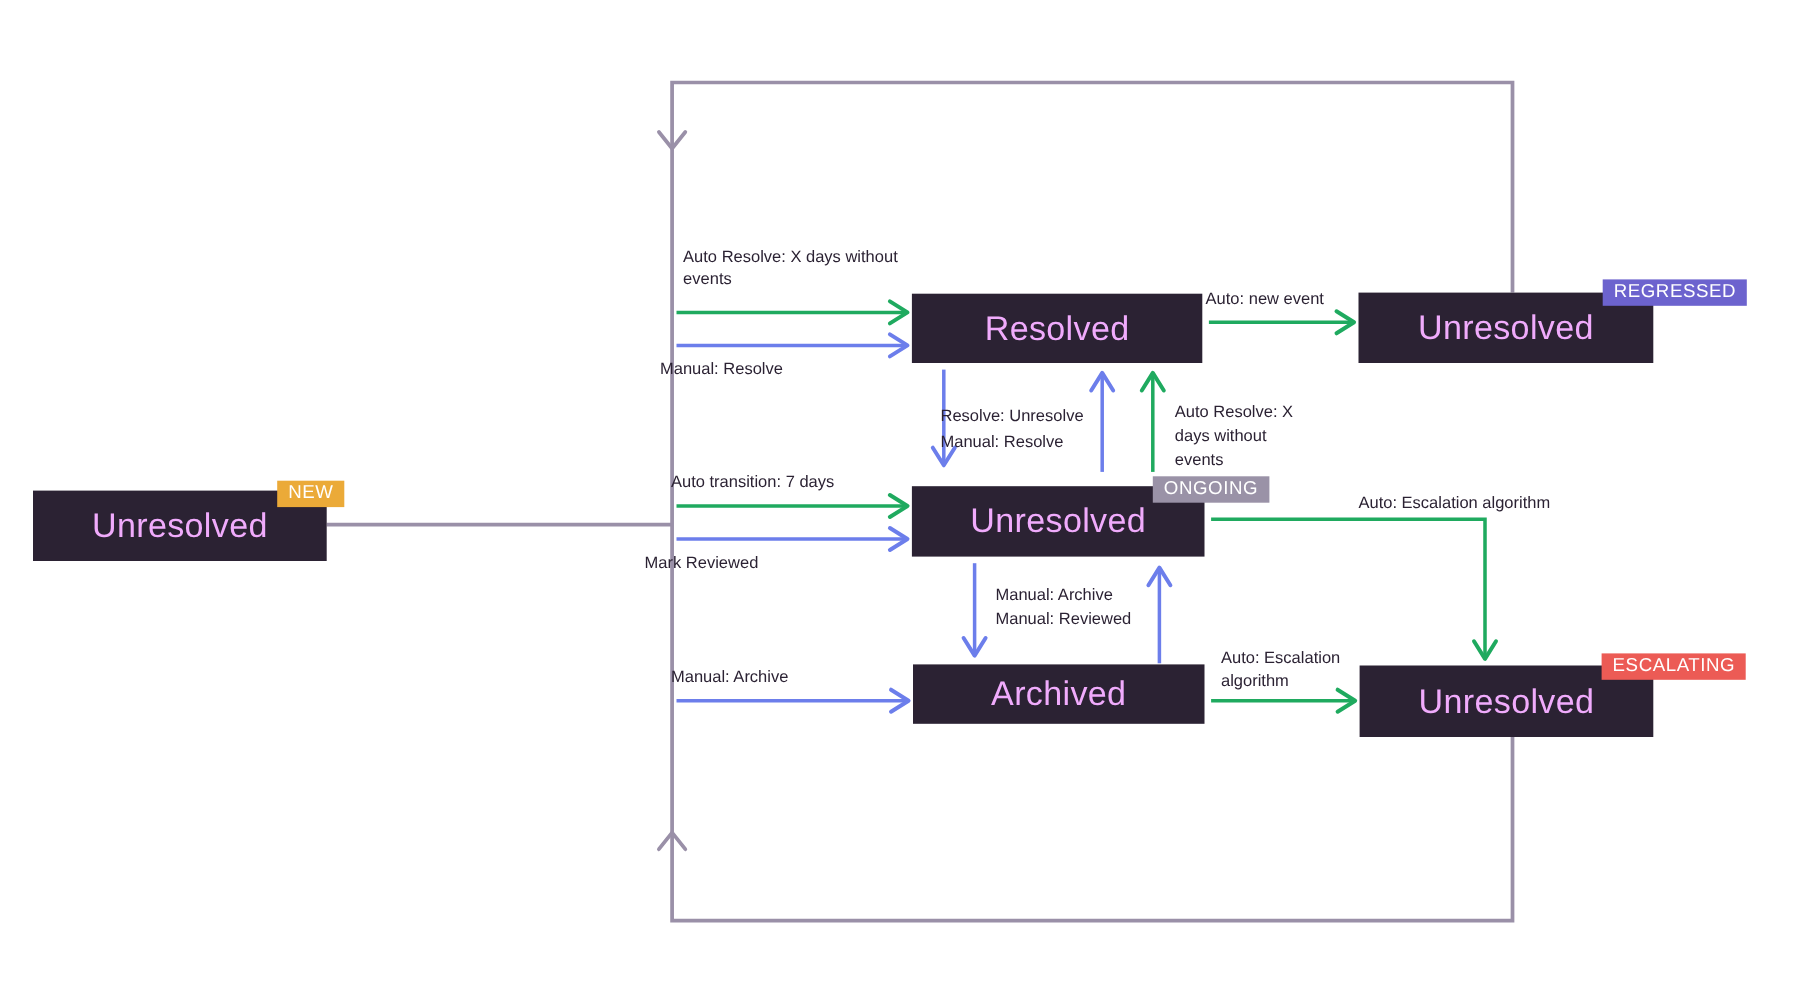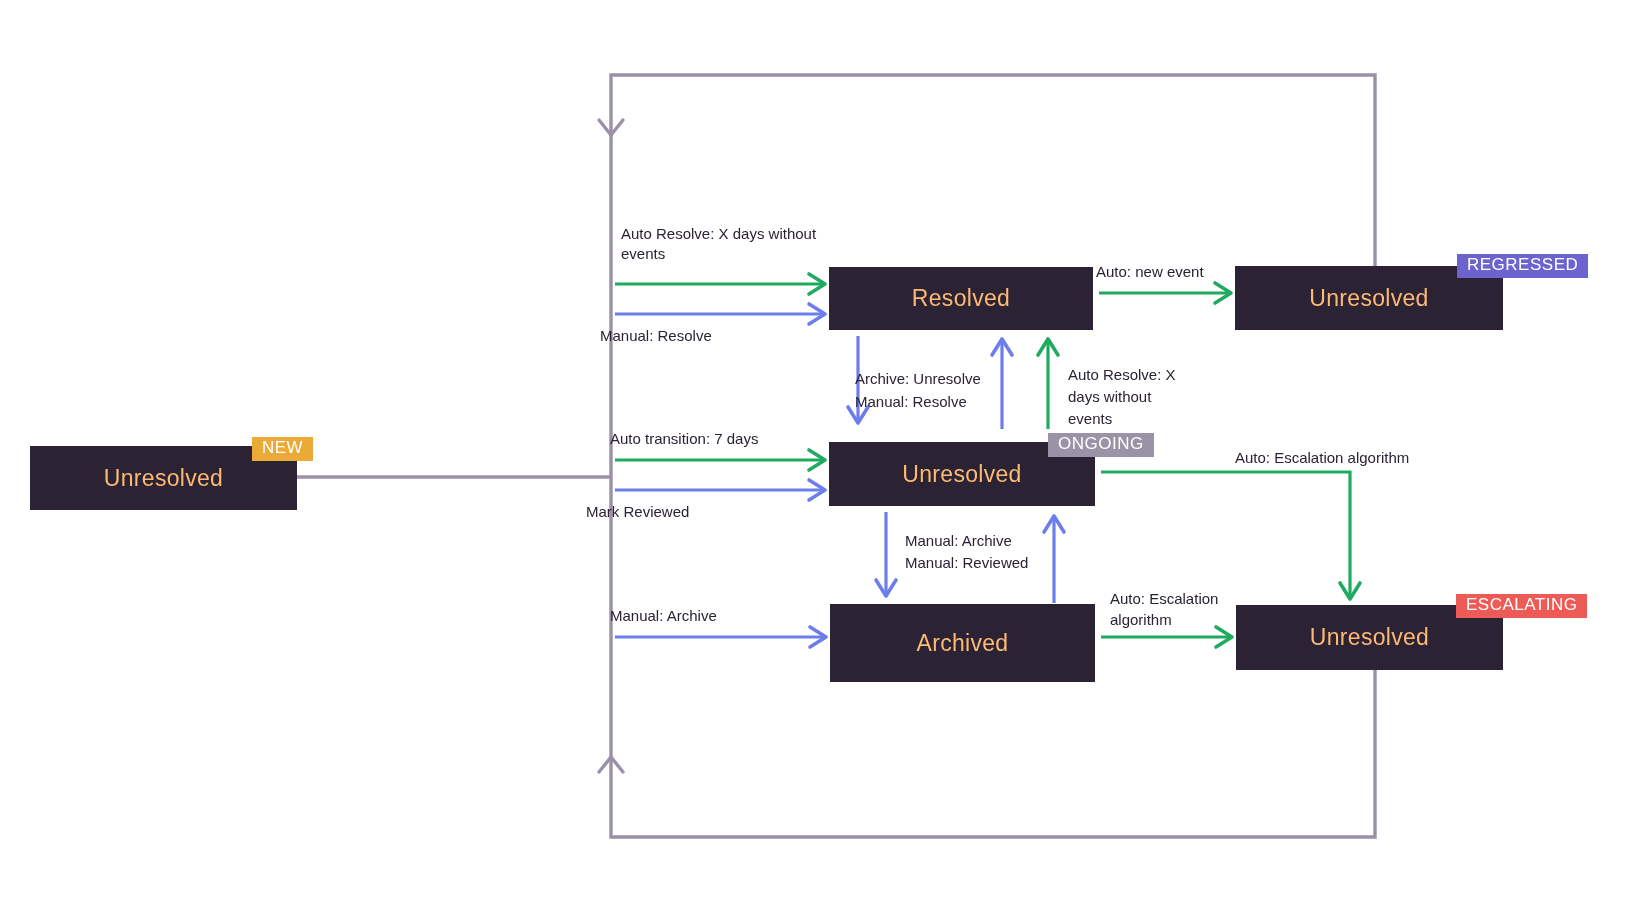--- a/index.html
+++ b/index.html
@@ -7,23 +7,23 @@
     position:relative;
     width:1636px;height:906px;
     background:#fff;
     font-family:"Liberation Sans", sans-serif;
     overflow:hidden;
   }
   #wires{position:absolute;left:0;top:0;}
   .node{
     position:absolute;
     background:var(--box);
-    color:#fdba74;
+    color:#f0abfc;
     display:flex;align-items:center;justify-content:center;
-    font-size:23px;font-weight:500;letter-spacing:.3px;
+    font-size:31px;font-weight:500;letter-spacing:.3px;
   }
   .badge{
     position:absolute;
     color:#fff;
     font-size:17px;font-weight:500;letter-spacing:.5px;
     padding:1px 10px 3px 10px;
     white-space:nowrap;
     z-index:3;
   }
   .elabel{
@@ -85,21 +85,21 @@
 
   <div class="node" style="left:829px;top:267px;width:264px;height:63px;">
     <span>Resolved</span>
   </div>
 
   <div class="node" style="left:829px;top:442px;width:266px;height:64px;">
     <span>Unresolved</span>
   </div>
   <div class="badge" style="left:1048px;top:433px;background:var(--badge-ongoing);">ONGOING</div>
 
-  <div class="node" style="left:830px;top:604px;width:265px;height:78px;">
+  <div class="node" style="left:830px;top:604px;width:265px;height:54px;">
     <span>Archived</span>
   </div>
 
   <div class="node" style="left:1235px;top:266px;width:268px;height:64px;">
     <span>Unresolved</span>
   </div>
   <div class="badge" style="left:1457px;top:254px;background:var(--badge-regressed);">REGRESSED</div>
 
   <div class="node" style="left:1236px;top:605px;width:267px;height:65px;">
     <span>Unresolved</span>
@@ -110,21 +110,21 @@
 
   <div class="elabel center" style="left:600px;top:326px;width:180px;">Manual: Resolve</div>
 
   <div class="elabel center" style="left:610px;top:429px;width:195px;">Auto transition: 7 days</div>
 
   <div class="elabel center" style="left:586px;top:502px;width:195px;">Mark Reviewed</div>
 
   <div class="elabel center" style="left:610px;top:606px;width:195px;">Manual: Archive</div>
 
   <div class="elabel center" style="left:855px;top:367px;width:150px;line-height:23px;">
-    <div>Archive: Unresolve</div>
+    <div>Resolve: Unresolve</div>
     <div>Manual: Resolve</div>
   </div>
 
   <div class="elabel" style="left:1068px;top:364px;width:116px;line-height:22px;">Auto Resolve: X days without events</div>
 
   <div class="elabel center" style="left:1096px;top:262px;width:140px;">Auto: new event</div>
 
   <div class="elabel nowrap" style="left:1235px;top:448px;">Auto: Escalation algorithm</div>
 
   <div class="elabel" style="left:905px;top:530px;line-height:22px;">

